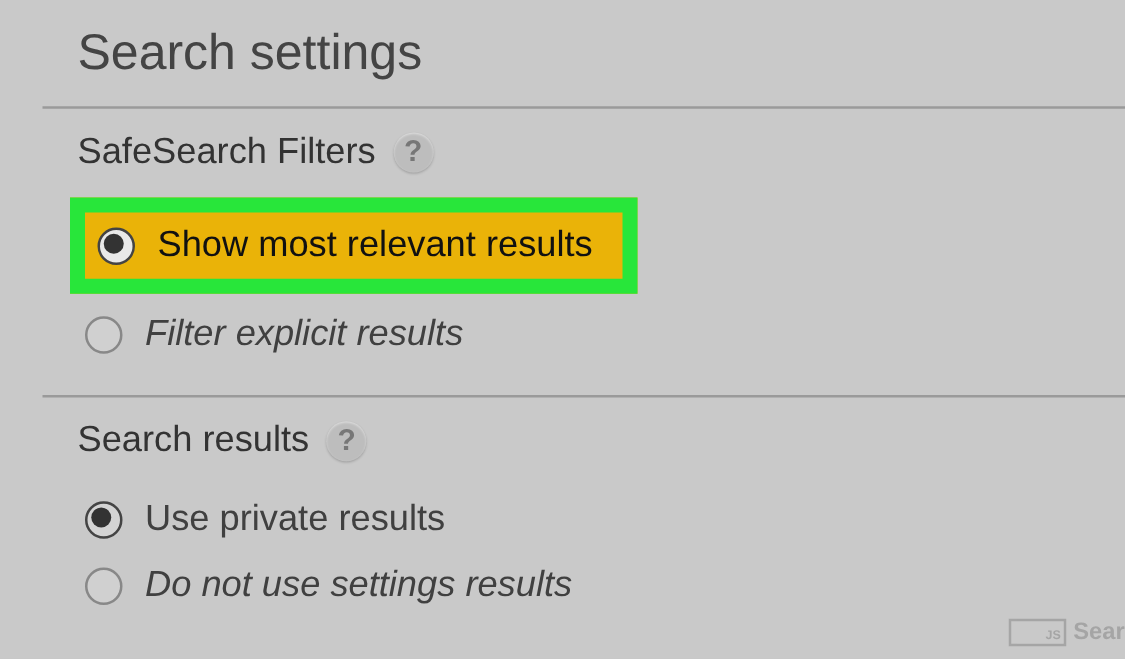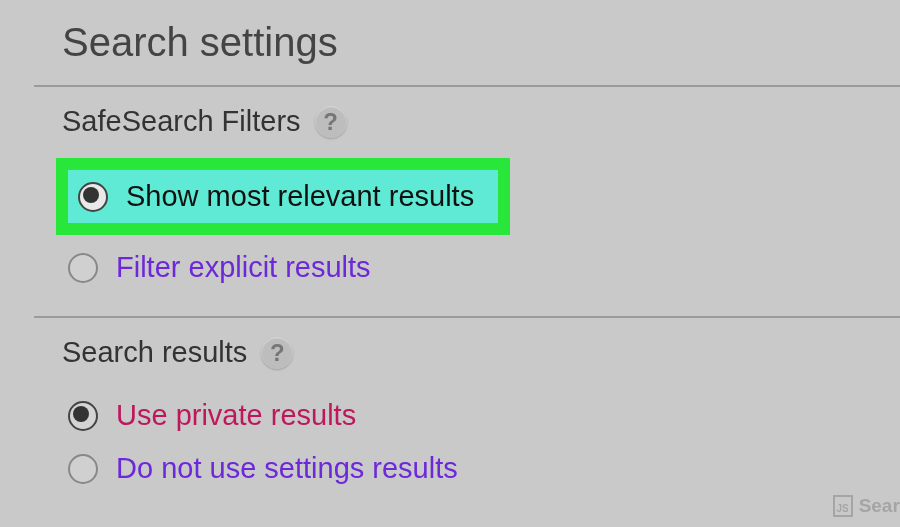--- a/index.html
+++ b/index.html
@@ -59,24 +59,25 @@
     user-select: none;
   }
   .option-row {
     display: flex;
     align-items: center;
     gap: 18px;
     padding: 10px 0 10px 6px;
   }
   .option-label {
     font-size: 29px;
-    color: #be185d;
+    color: #404040;
   }
   .option-label.muted {
-    color: #6d28d9;
+    color: #404040;
+    font-style: italic;
   }
   .radio {
     width: 26px;
     height: 26px;
     border-radius: 50%;
     border: 2px solid #888;
     background: #d0d0d0;
     display: inline-block;
     position: relative;
     flex-shrink: 0;
@@ -92,21 +93,21 @@
     left: 3px;
     width: 16px;
     height: 16px;
     border-radius: 50%;
     background: #333;
   }
   .highlight-box {
     display: inline-flex;
     align-items: center;
     gap: 18px;
-    background: #5eead4;
+    background: #eab308;
     border: 12px solid #28e63a;
     padding: 10px 24px 10px 10px;
     margin-left: -6px;
     margin-bottom: 6px;
   }
   .highlight-box .option-label {
     color: #111;
   }
   .highlight-box .radio {
     background: #e9e9e9;
@@ -117,21 +118,21 @@
     bottom: 10px;
     display: flex;
     align-items: center;
     gap: 6px;
     opacity: 0.55;
     color: #888;
     font-size: 19px;
     font-weight: 600;
   }
   .js-badge {
-    width: 20px;
+    width: 46px;
     height: 22px;
     border: 2px solid #888;
     display: flex;
     align-items: flex-end;
     justify-content: flex-end;
     font-size: 10px;
     font-weight: bold;
     color: #888;
     padding: 1px 2px;
     box-sizing: border-box;

